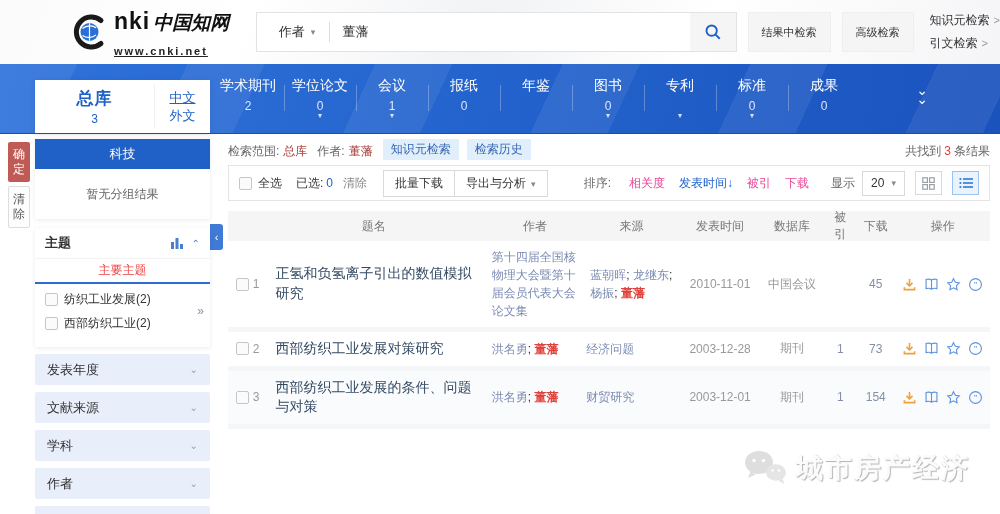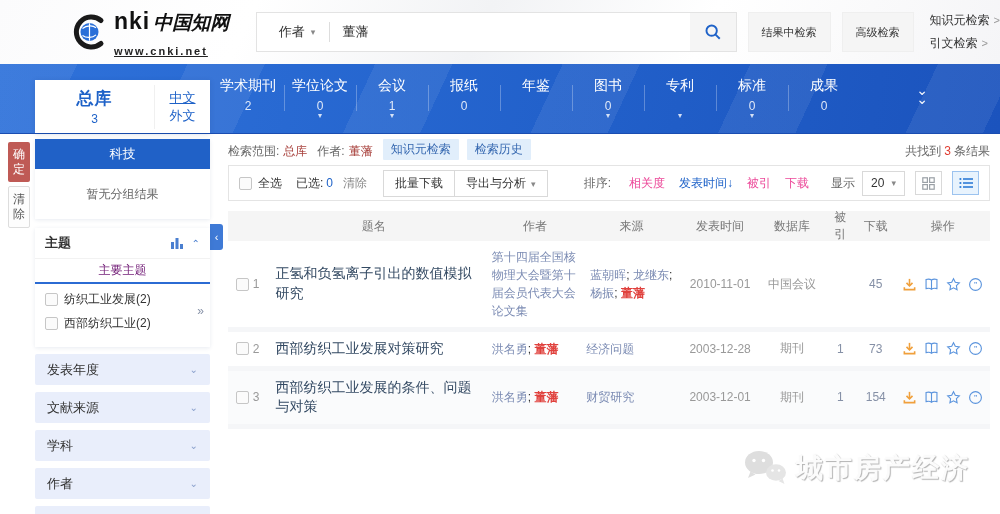--- a/index.html
+++ b/index.html
@@ -60,21 +60,21 @@
   .cat-tab.on::after { content:""; position:absolute; left:50%; bottom:-5px; margin-left:-5px; border:5px solid transparent; border-top-color:#2061c7; }
   .empty-txt { height:50px; display:flex; align-items:center; justify-content:center; color:#666; font-size:12px; }
 
   .topic-panel { margin-top:9px; background:#fff; box-shadow:0 1px 4px rgba(30,60,120,0.10); padding-bottom:6px; position:relative; }
   .topic-hd { display:flex; align-items:center; height:30px; padding:0 10px; }
   .topic-title { font-size:13px; font-weight:bold; color:#333; flex:1; }
   .topic-ic { display:flex; align-items:center; gap:8px; }
   .chev-up { color:#4a7fd0; font-size:10px; cursor:pointer; }
   .topic-tabs { display:flex; height:26px; border-top:1px solid #f2f2f2; }
   .topic-tab { flex:1; display:flex; align-items:center; justify-content:center; font-size:12px; cursor:pointer; background:#f4f6fa; color:#444; }
-  .topic-tab.on { background:#fff; color:#701a75; border-bottom:2px solid #2b6bd3; }
+  .topic-tab.on { background:#fff; color:#ef4444; border-bottom:2px solid #2b6bd3; }
   .topic-items { padding:7px 8px 2px 10px; position:relative; }
   .t-item { display:flex; align-items:center; gap:6px; margin-bottom:7px; }
   .t-item label { color:#333; font-size:12px; cursor:pointer; }
   .t-more { position:absolute; right:6px; top:20px; color:#8590a6; font-size:12px; cursor:pointer; }
 
   .col-panel { margin-top:7px; height:31px; background:#e9eefb; border-radius:2px; display:flex; align-items:center; padding:0 12px; cursor:pointer; }
   .col-panel .cp-lbl { flex:1; font-size:13px; color:#333; }
   .cp-chev { color:#8aa0cc; font-size:10px; }
 
   .edge-btn { position:absolute; left:8px; width:22px; padding:5px 0; text-align:center; font-size:12px; line-height:15px; cursor:pointer; z-index:3; border-radius:2px; }

